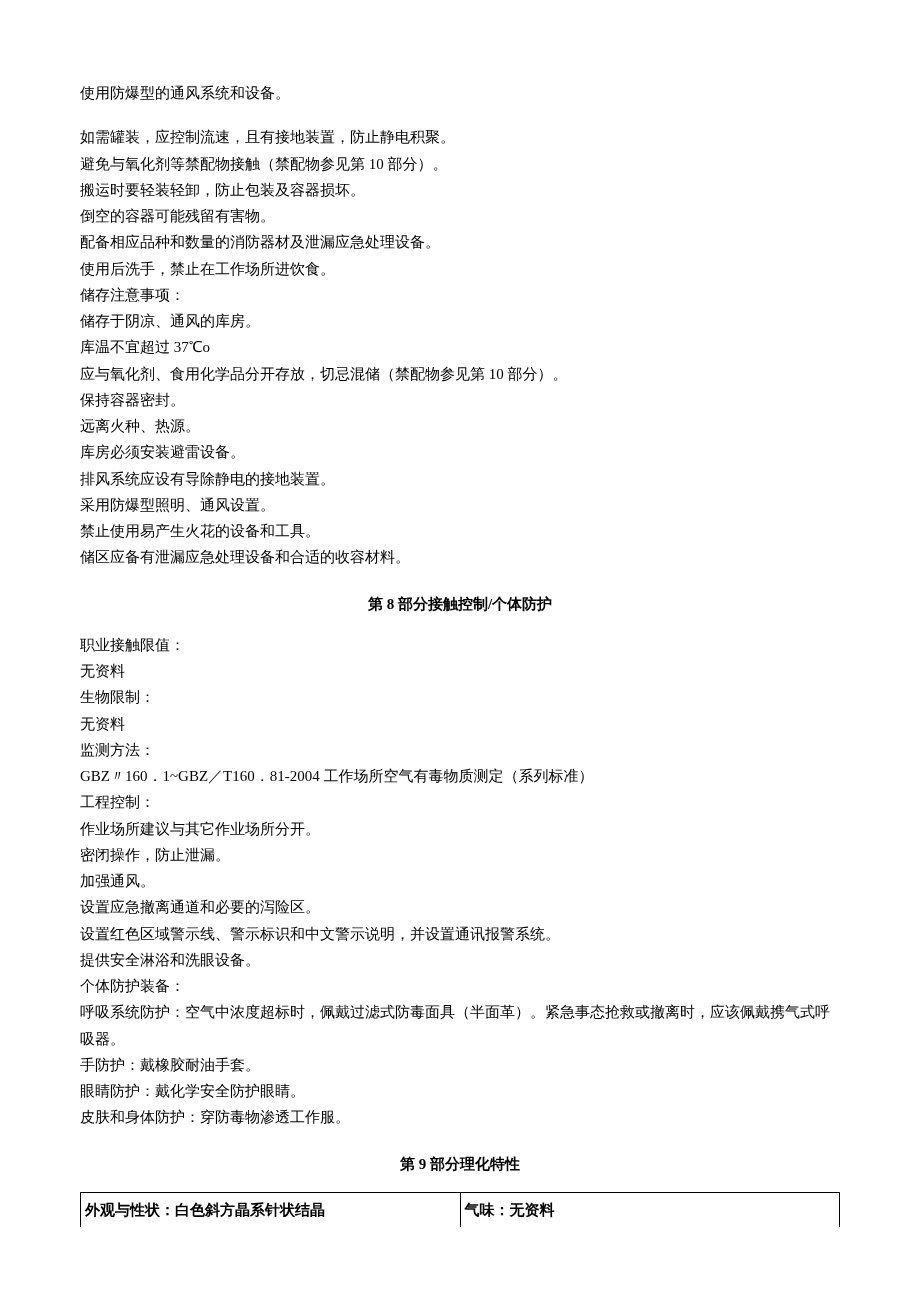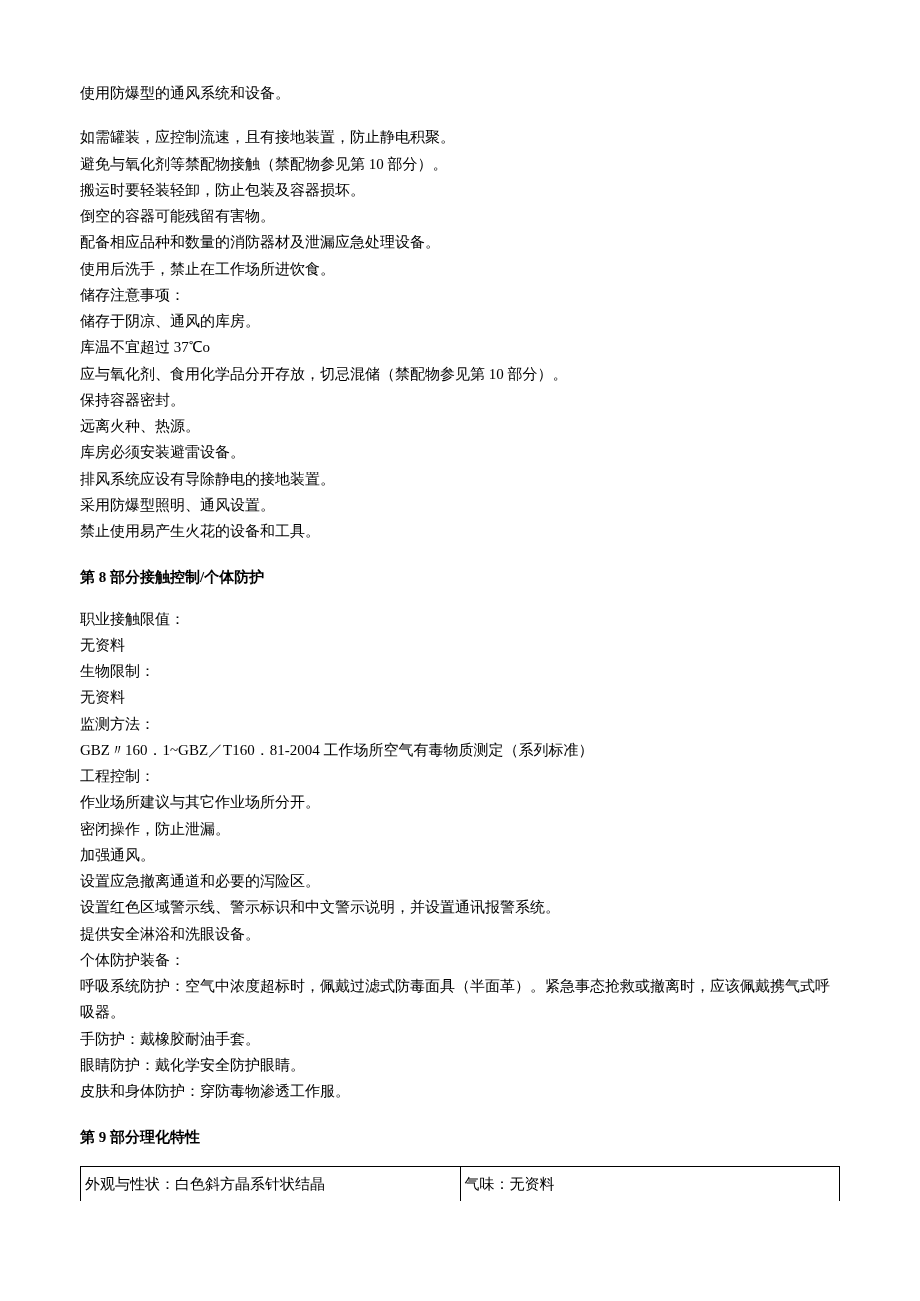--- a/index.html
+++ b/index.html
@@ -10,30 +10,31 @@
     background: #fff;
     margin: 0;
     padding: 80px 80px 40px 80px;
     width: 920px;
     box-sizing: border-box;
   }
   .line { white-space: pre-wrap; }
   .bold { font-weight: normal; }
   .section-title {
     font-weight: bold;
-    text-align: left;
+    text-align: center;
     margin: 20px 0 15px 0;
     font-family: "SimSun", "宋体", serif;
     font-size: 15px;
   }
   .gap { height: 18px; }
   table {
     border-collapse: collapse;
     width: 100%;
     margin-top: 10px;
+    font-weight: bold;
   }
   td {
     border: 1px solid #000;
     padding: 4px 4px;
     vertical-align: top;
     font-size: 15px;
   }
   td:first-child { width: 50%; border-right: 1px solid #000; }
   
   table.partial td { border-bottom: none; }
@@ -57,20 +58,21 @@
   <div class="line bold">储存注意事项：</div>
   <div class="line">储存于阴凉、通风的库房。</div>
   <div class="line">库温不宜超过 37℃o</div>
   <div class="line">应与氧化剂、食用化学品分开存放，切忌混储（禁配物参见第 10 部分）。</div>
   <div class="line">保持容器密封。</div>
   <div class="line">远离火种、热源。</div>
   <div class="line">库房必须安装避雷设备。</div>
   <div class="line">排风系统应设有导除静电的接地装置。</div>
   <div class="line">采用防爆型照明、通风设置。</div>
   <div class="line">禁止使用易产生火花的设备和工具。</div>
+  <div class="line">储区应备有泄漏应急处理设备和合适的收容材料。</div>
 </div>
 
 <div class="section-title">第 8 部分接触控制/个体防护</div>
 
 <div>
   <div class="line bold">职业接触限值：</div>
   <div class="line">无资料</div>
 
   <div class="line bold">生物限制：</div>
   <div class="line">无资料</div>

